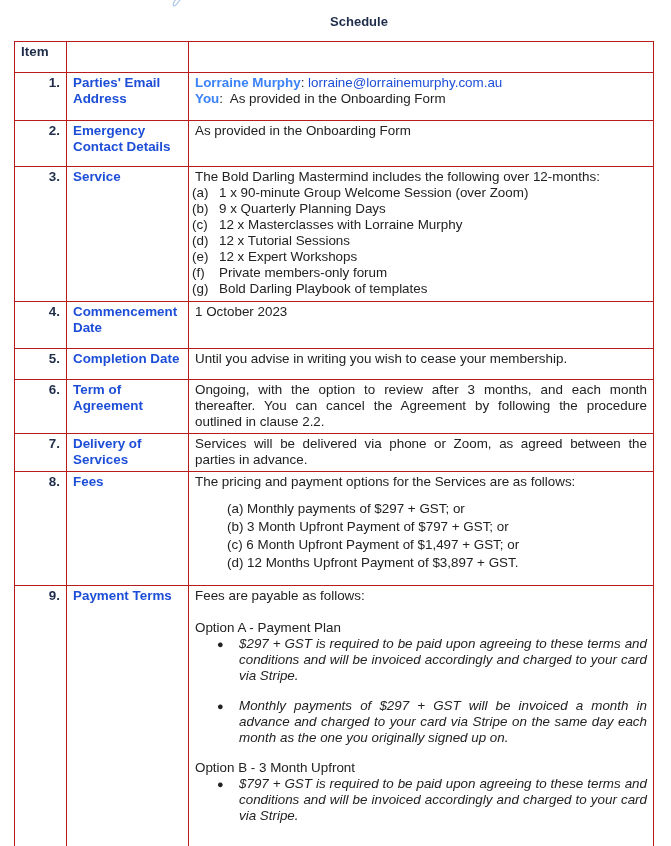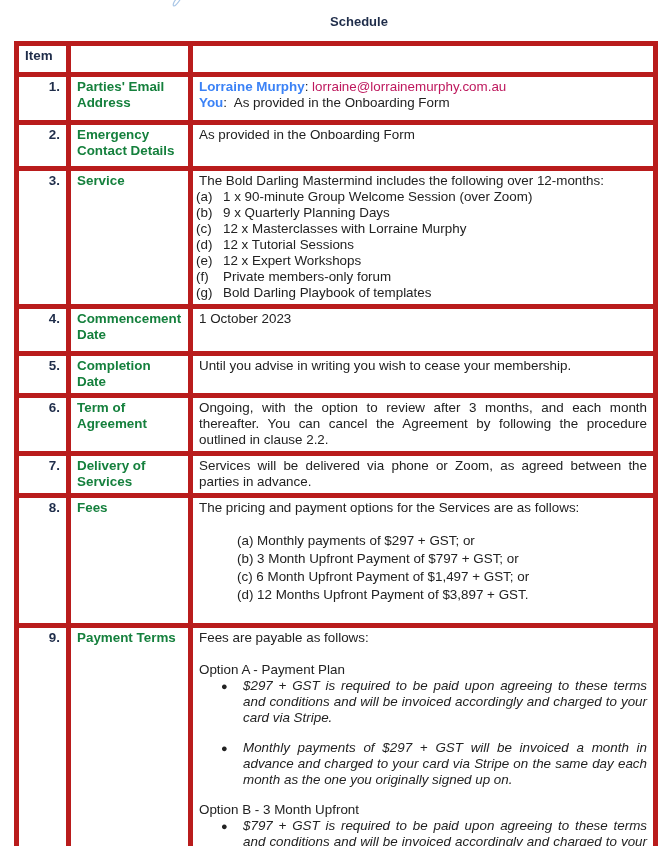--- a/index.html
+++ b/index.html
@@ -36,52 +36,52 @@
       position: absolute;
       left: 14px;
       top: 41px;
       width: 639px;
       border-collapse: collapse;
       table-layout: fixed;
       font-size: 13.4px;
       line-height: 16px;
     }
     table.schedule td {
-      border: 5px solid #b91c1c;
+      border: 1px solid #b91c1c;
       vertical-align: top;
       padding: 2px 6px 3px 6px;
     }
     col.c-num { width: 52px; }
     col.c-label { width: 122px; }
     col.c-val { width: 465px; }
 
     td.num {
       text-align: right;
       font-weight: bold;
       color: #1f2d4a;
       padding-right: 10px;
     }
     td.label {
       font-weight: bold;
-      color: #15803d;
+      color: #1d4ed8;
     }
     td.header-item {
       font-weight: bold;
       color: #1f2d4a;
       text-align: left;
       padding-left: 6px;
     }
     .val { color: #222; }
     .bold { font-weight: bold; color: #3b82f6; }
-    .email { color: #be185d; }
+    .email { color: #1d4ed8; }
     .justify { text-align: justify; }
     .sub-list { margin: 0; padding: 0; list-style: none; }
     .sub-list li { display: flex; }
     .sub-list .marker { width: 27px; flex: none; margin-left: -3px; }
-    .fee-list { margin: 16px; padding: 0 0 0 22px; list-style: none; }
+    .fee-list { margin: 10px; padding: 0 0 0 22px; list-style: none; }
     .fee-list li { line-height: 18px; }
     .underline { }
     .bullets { margin: 0; padding: 0; list-style: none; }
     .bullets li {
       display: flex;
       font-style: italic;
       text-align: justify;
       margin-bottom: 14px;
     }
     .bullets li .dot {

